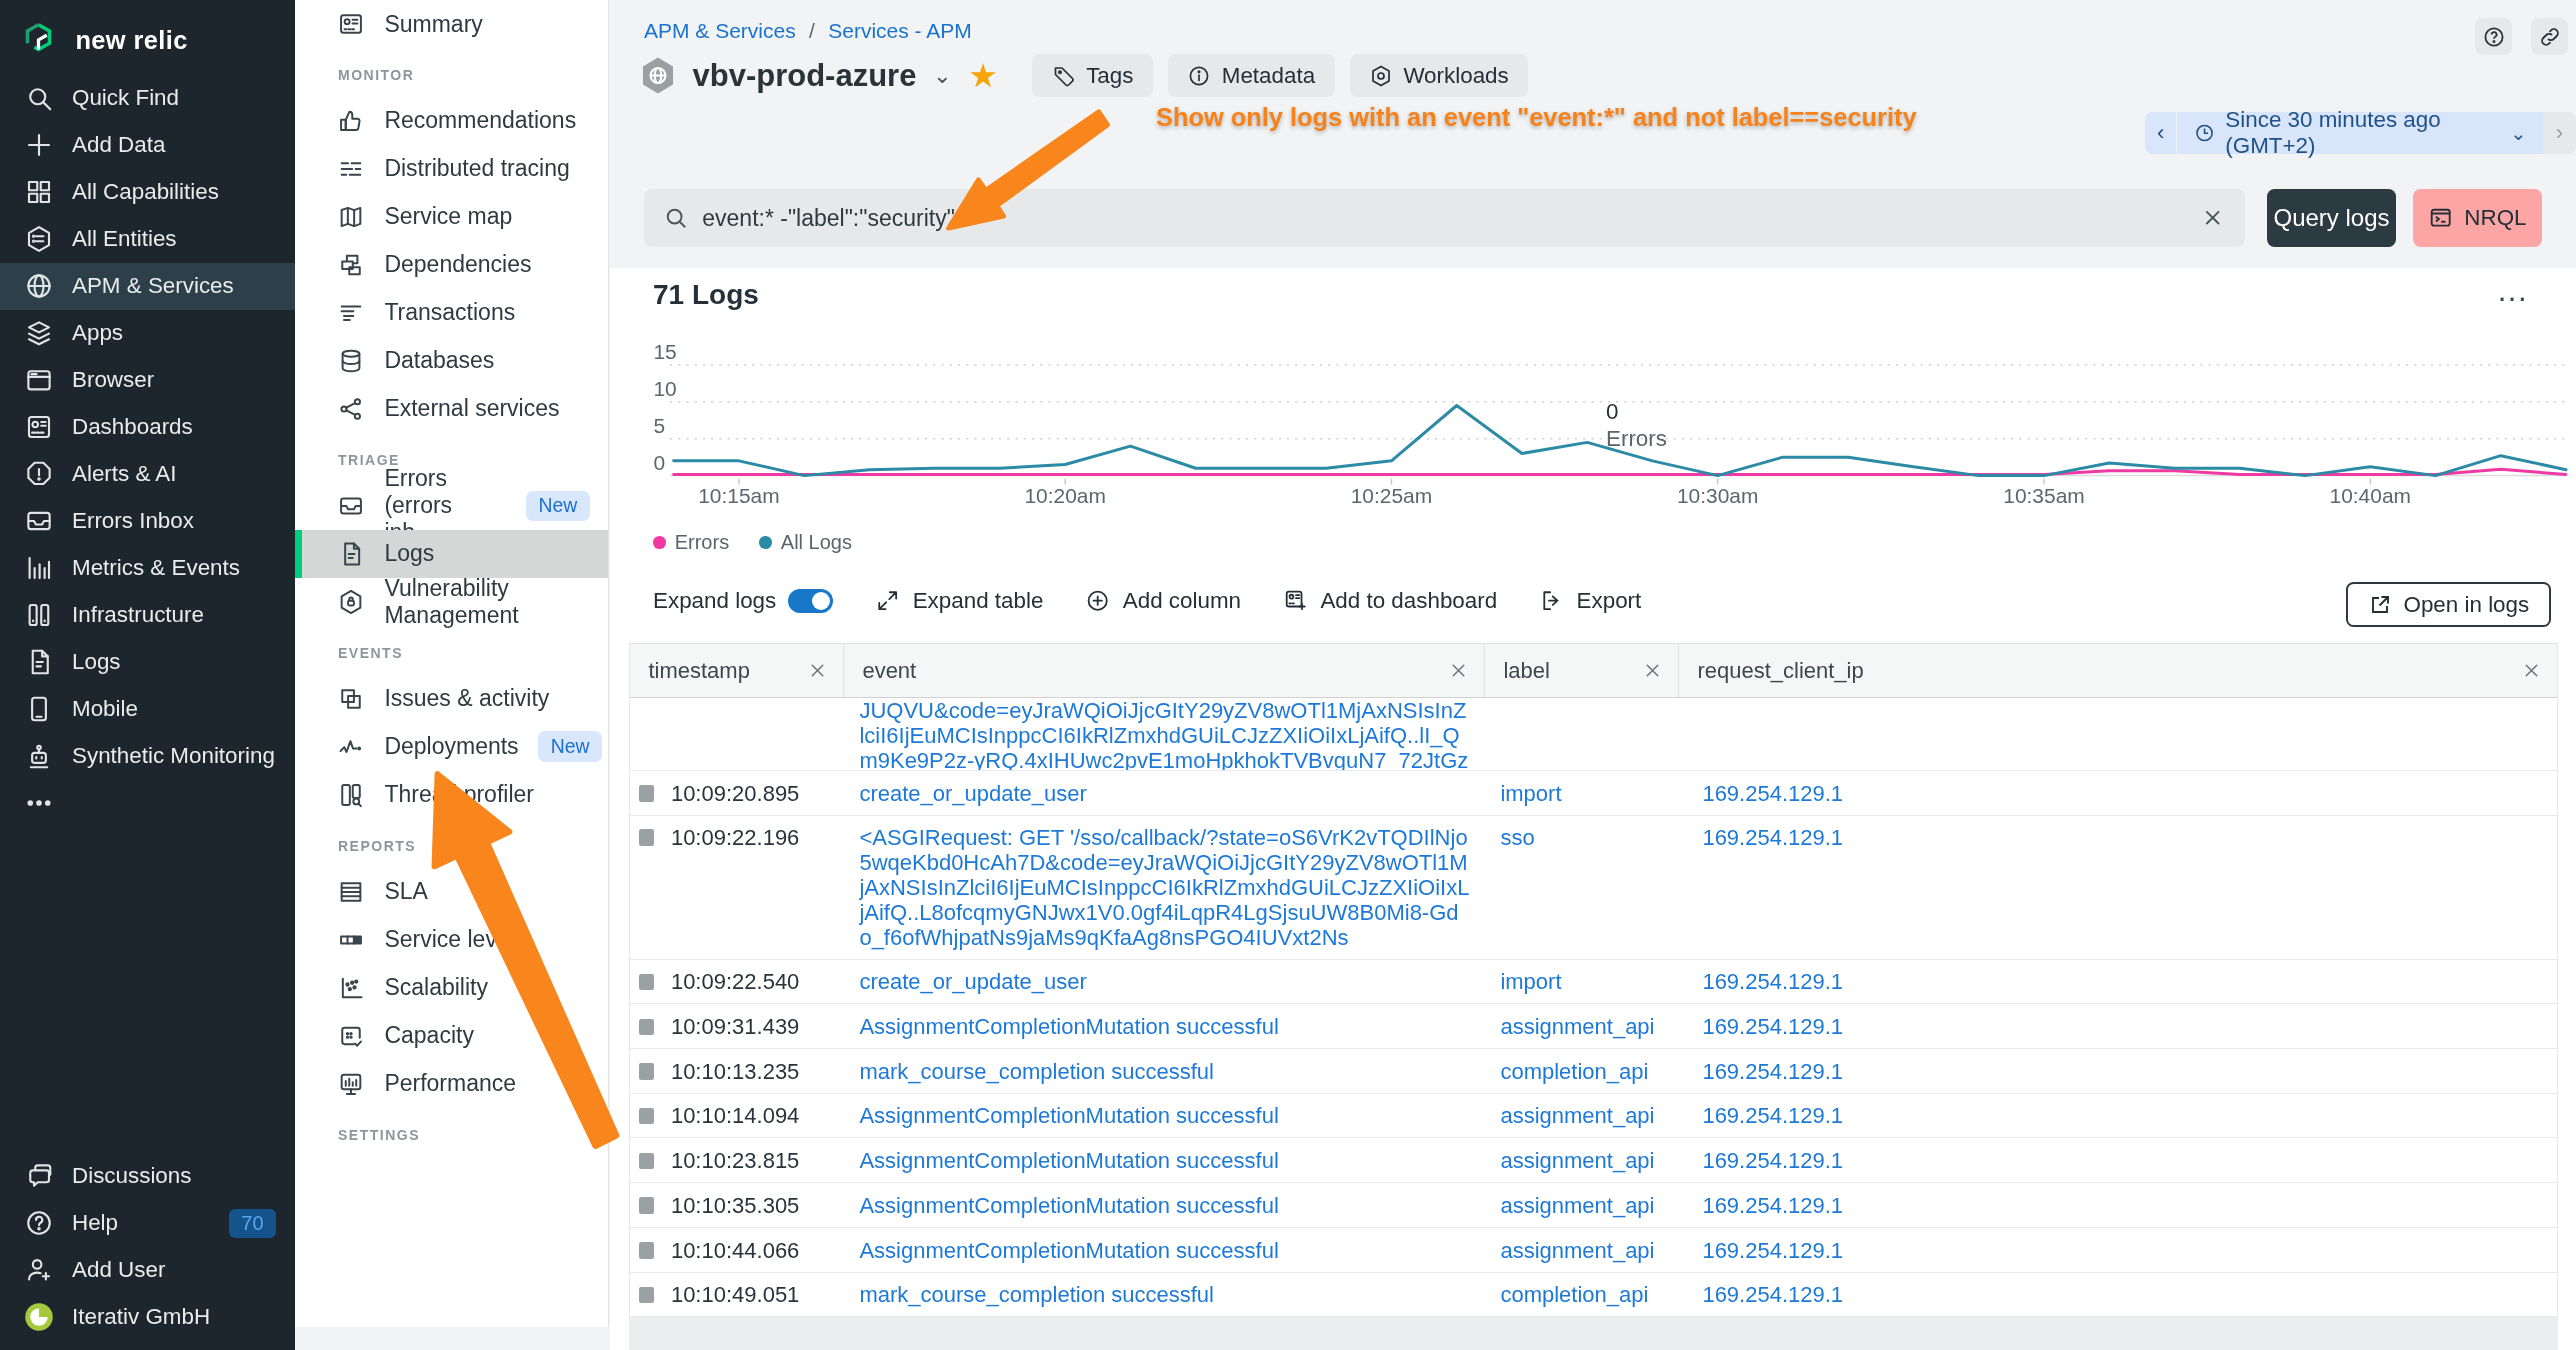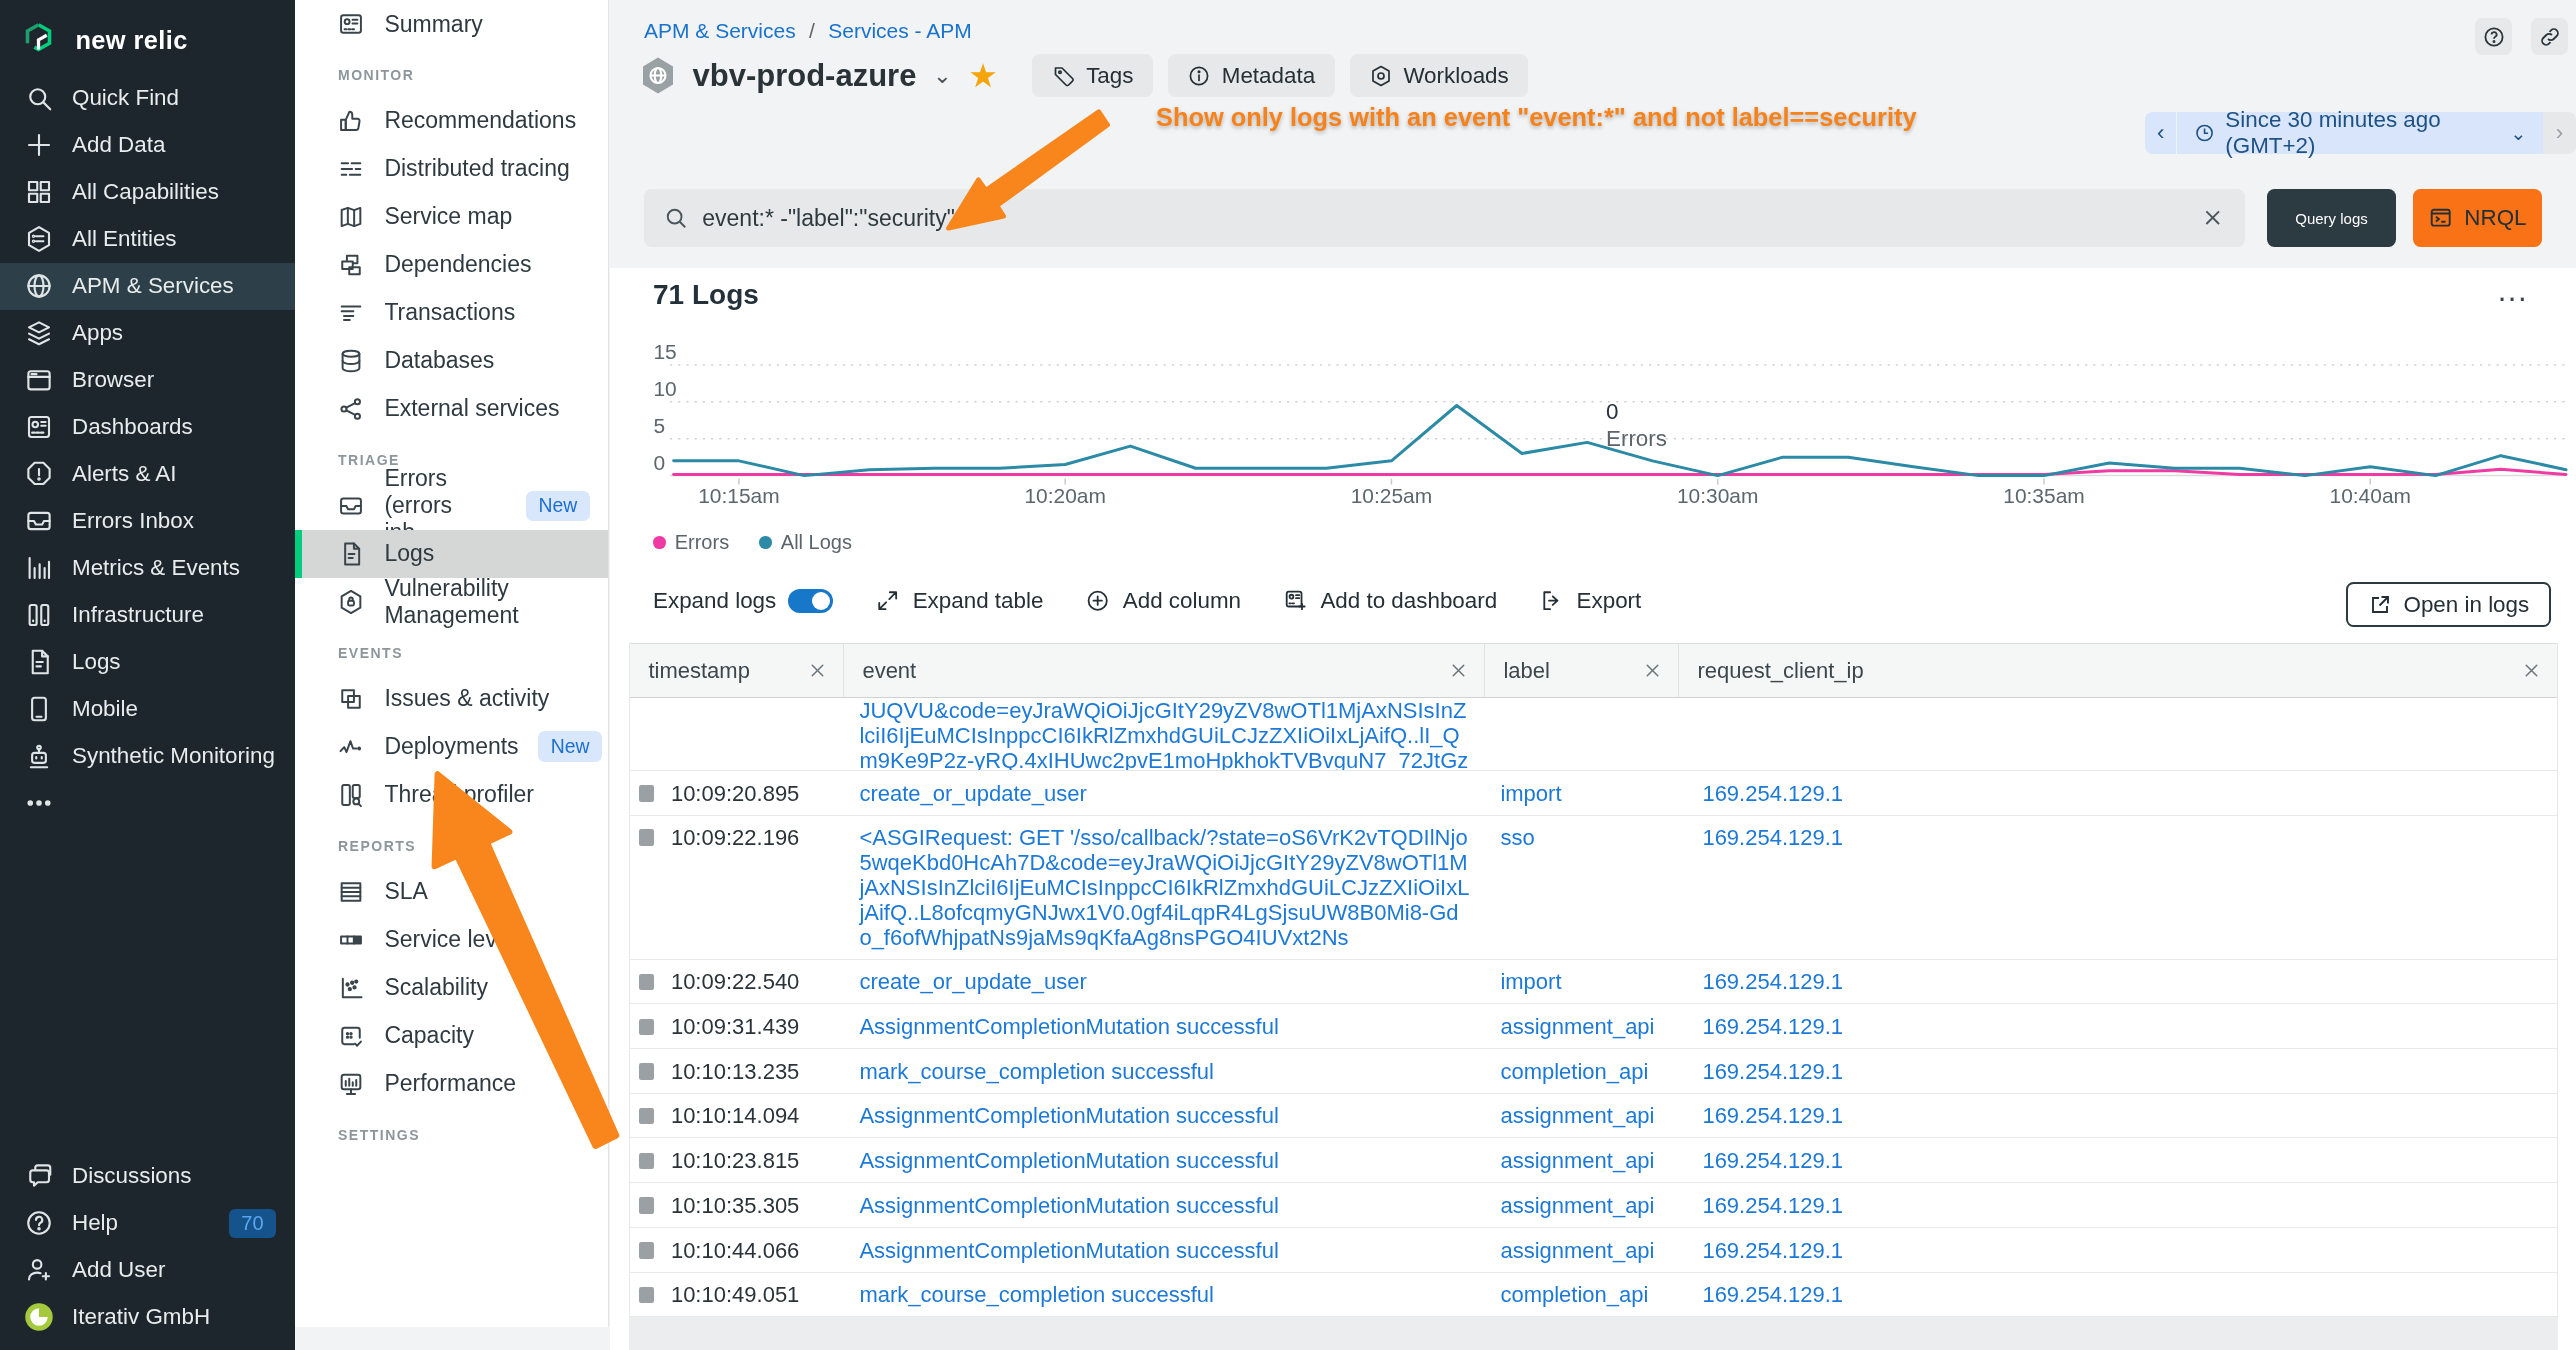--- a/index.html
+++ b/index.html
@@ -65,23 +65,23 @@
   .tp-right { width:37px; background:#e7e8e9; border-radius:0 7.5px 7.5px 0;
     display:flex; align-items:center; justify-content:center; color:#9aa1a6; font-size:22.4px; }
 
   .search-bar { position:absolute; left:34px; top:189px; width:1601px; height:58px;
     background:#e7e8e9; border-radius:7.5px; display:flex; align-items:center;
     padding:0 19.4px; gap:13.5px; }
   .search-bar .icn { width:25.4px; height:25.4px; color:#4b565c; flex:0 0 auto; }
   .search-text { font-size:23px; color:#2e3a40; flex:1; }
   .clear-x { width:25.4px; height:25.4px; color:#39444b; cursor:pointer; }
   .query-btn { position:absolute; left:1657px; top:189px; width:129px; height:58px;
-    background:#2c3a42; color:#fff; font-size:15px; border:none; border-radius:7.5px; cursor:pointer; }
+    background:#2c3a42; color:#fff; font-size:24px; border:none; border-radius:7.5px; cursor:pointer; }
   .nrql-btn { position:absolute; left:1803px; top:189px; width:129px; height:58px;
-    background:#f97316; color:#242f36; font-size:22.4px; border:none; border-radius:7.5px;
+    background:#fca5a5; color:#242f36; font-size:22.4px; border:none; border-radius:7.5px;
     display:flex; align-items:center; justify-content:center; gap:10.5px; cursor:pointer; }
   .nrql-btn .icn { width:25.4px; height:25.4px; }
 
   .content { position:absolute; left:0; top:268px; width:100%; height:1083px; background:#fff; }
   .logs-title { position:absolute; left:43px; top:10.5px; font-size:28px; font-weight:700; color:#25313a; }
   .panel-menu { position:absolute; right:48px; top:4.5px; font-size:31px; color:#39444b;
     letter-spacing:1.5px; cursor:pointer; }
 
   .chart-wrap { position:absolute; left:30px; top:61px; width:1929px; height:196px; }
   .chart-annot { position:absolute; left:966px; top:69px; font-size:22.4px; line-height:27px; }

